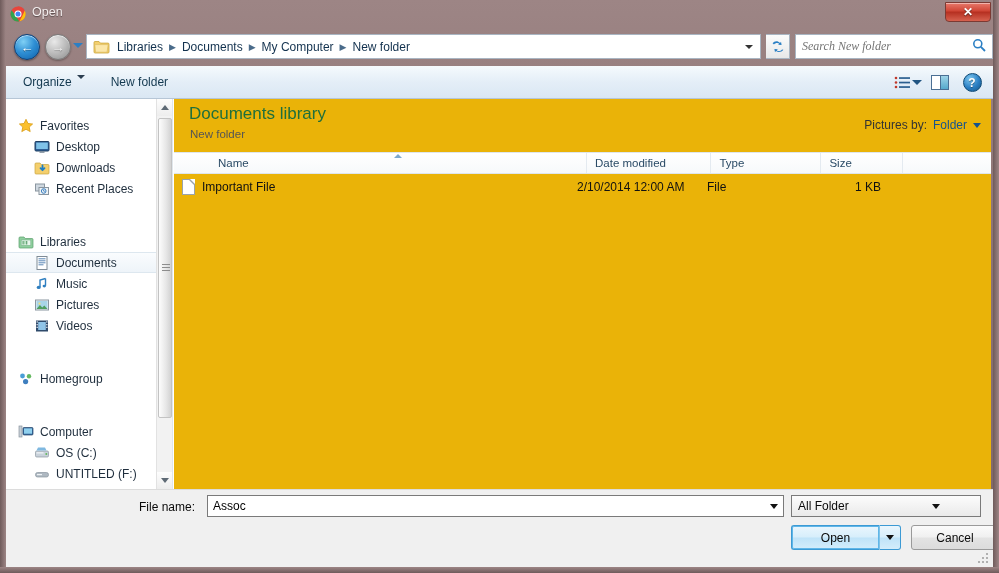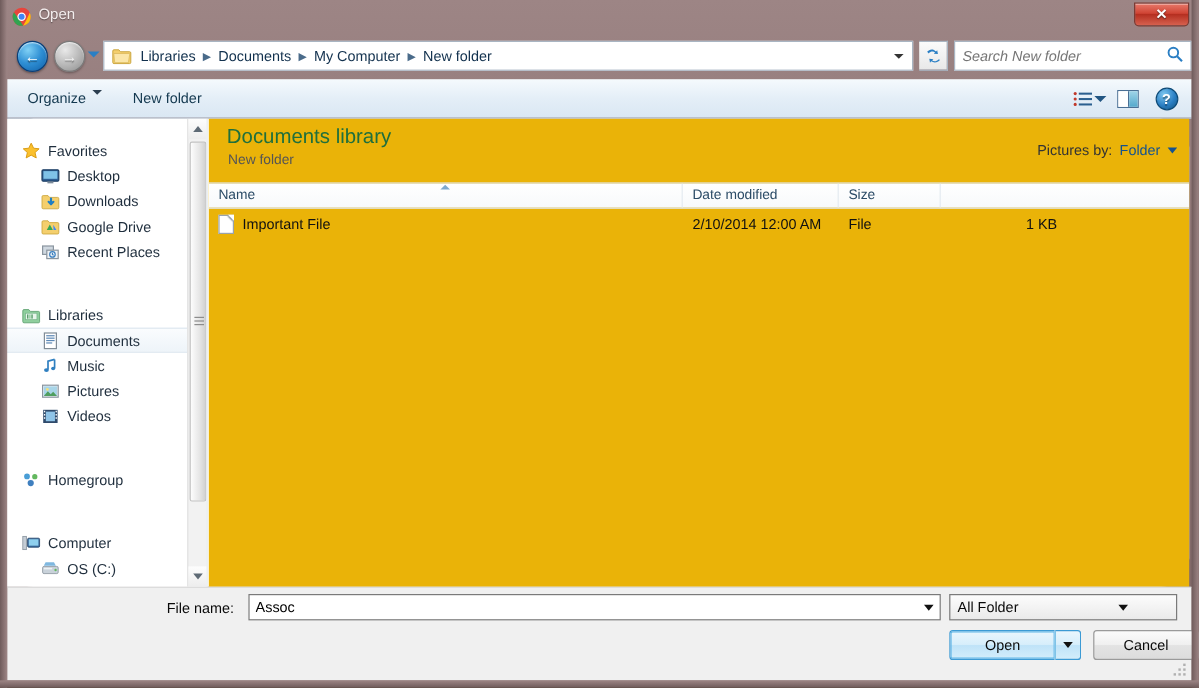--- a/index.html
+++ b/index.html
@@ -116,21 +116,21 @@
     display: flex; align-items: center; justify-content: center;
     color: #1a6fb5; font-size: 12px; cursor: pointer;
   }
   .searchbox {
     position: absolute; left: 789px; top: 4px; width: 198px; height: 25px;
     background: #fff; border: 1px solid #a9b5c2;
     display: flex; align-items: center; padding: 0 6px;
   }
   .searchbox input {
     border: none; outline: none; flex: 1; font-size: 12px;
-    font-family: Liberation Sans, sans-serif;
+    font-family: Liberation Serif, serif;
     font-style: italic; color: #a16207; background: transparent;
   }
   .search-icon { color: #3b7cb5; font-size: 13px; flex: none; }
 
   
   .toolbar {
     position: absolute; left: 6px; top: 66px; width: 987px; height: 33px;
     background: linear-gradient(180deg, #f5fafd 0%, #e4eef7 50%, #dae7f3 100%);
     border-bottom: 1px solid #b6c6d6;
     display: flex; align-items: center;
@@ -246,20 +246,21 @@
   .arrange-caret {
     width: 0; height: 0; border-left: 4px solid transparent;
     border-right: 4px solid transparent; border-top: 5px solid #15538f; cursor: pointer;
   }
 
   .col-head {
     position: absolute; left: 0; top: 53px; width: 817px; height: 22px;
     background: linear-gradient(180deg,#ffffff,#f7f9fb);
     border-top: 1px solid #dfe6ec; border-bottom: 1px solid #dfe6ec;
     display: flex;
+    padding-left: 36px;
   }
   .col {
     position: relative; font-size: 11.5px; color: #2b4b66;
     display: flex; align-items: center; padding-left: 8px;
     border-right: 1px solid #e4eaf0; cursor: pointer; height: 100%;
   }
   .sort-arrow {
     position: absolute; left: 50%; top: 1px; margin-left: -4px;
     width: 0; height: 0; border-left: 4px solid transparent;
     border-right: 4px solid transparent; border-bottom: 4px solid #7fa9cd;
@@ -479,30 +480,20 @@
           <svg width="16" height="16" viewBox="0 0 16 16">
             <path d="M1 4a1 1 0 0 1 1-1h4l1.3 1.5H14a1 1 0 0 1 1 1V13a1 1 0 0 1-1 1H2a1 1 0 0 1-1-1z" fill="#f4cf6d" stroke="#c9a43d" stroke-width=".7"></path>
             <path d="M8.5 5.5v3.6M8.5 10.2l-2-2M8.5 10.2l2-2" stroke="#1f7fc4" stroke-width="1.8" fill="none" stroke-linecap="round"></path>
           </svg>
         </span>
         <span>Downloads</span>
       </div>
       <div class="nav-row child">
         <span class="ico">
           <svg width="16" height="16" viewBox="0 0 16 16">
-            <path d="M1 4a1 1 0 0 1 1-1h4l1.3 1.5H14a1 1 0 0 1 1 1V13a1 1 0 0 1-1 1H2a1 1 0 0 1-1-1z" fill="#f4cf6d" stroke="#c9a43d" stroke-width=".7"></path>
-            <path d="M7.5 6l2.6 4.6H5z" fill="#34a853"></path>
-            <path d="M10.4 6.2l2.6 4.4h-2.4z" fill="#4285f4"></path>
-          </svg>
-        </span>
-        <span>Google Drive</span>
-      </div>
-      <div class="nav-row child">
-        <span class="ico">
-          <svg width="16" height="16" viewBox="0 0 16 16">
             <rect x="1.5" y="3" width="9" height="7" fill="#cfd8e0" stroke="#8a959f"></rect>
             <rect x="5" y="6.5" width="9.5" height="7" fill="#eef2f5" stroke="#8a959f"></rect>
             <circle cx="9.7" cy="10" r="2.3" fill="none" stroke="#3a7fc0" stroke-width="1"></circle>
             <path d="M9.7 8.6v1.5l1 .7" stroke="#3a7fc0" stroke-width="1" fill="none"></path>
           </svg>
         </span>
         <span>Recent Places</span>
       </div>
 
       <div class="nav-spacer"></div>
@@ -647,20 +638,23 @@
       </div>
 
       <div class="col-head">
         <div class="col" style="width:395px">
           <span class="sort-arrow"></span>
           <span>Name</span>
         </div>
         <div class="col" style="width:130px">
           <span>Date modified</span>
         </div>
+        <div class="col" style="width:115px">
+          <span>Type</span>
+        </div>
         <div class="col" style="width:85px">
           <span>Size</span>
         </div>
         <div class="col" style="width:92px;border-right:none">
           <span></span>
         </div>
       </div>
 
       <div class="rows">
         <div class="row">

